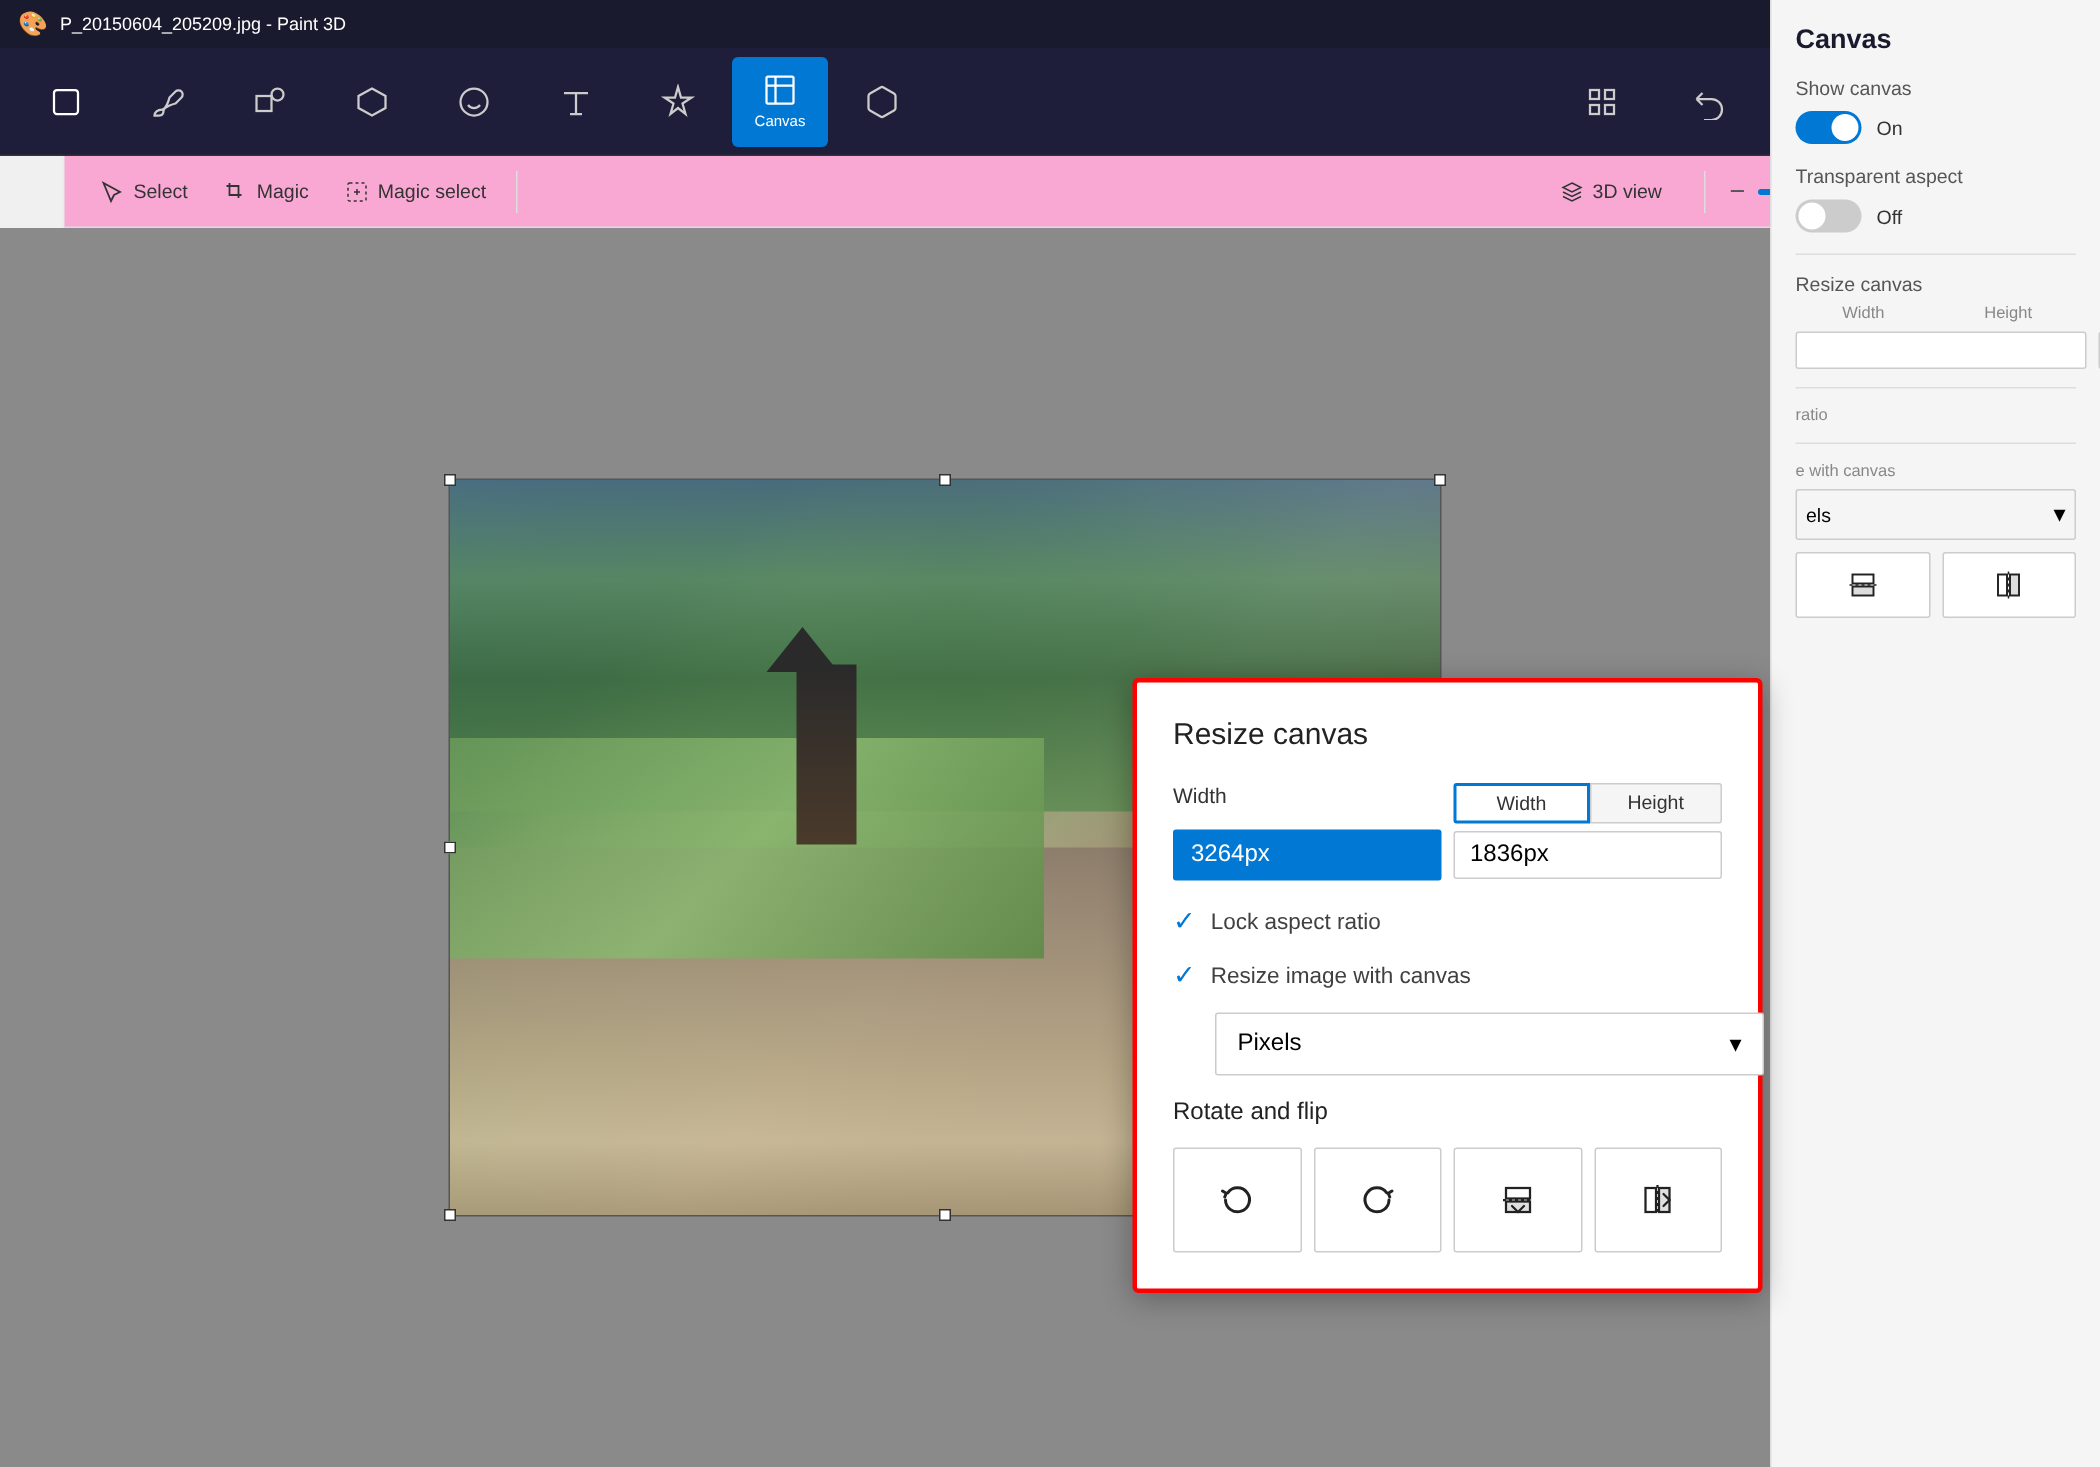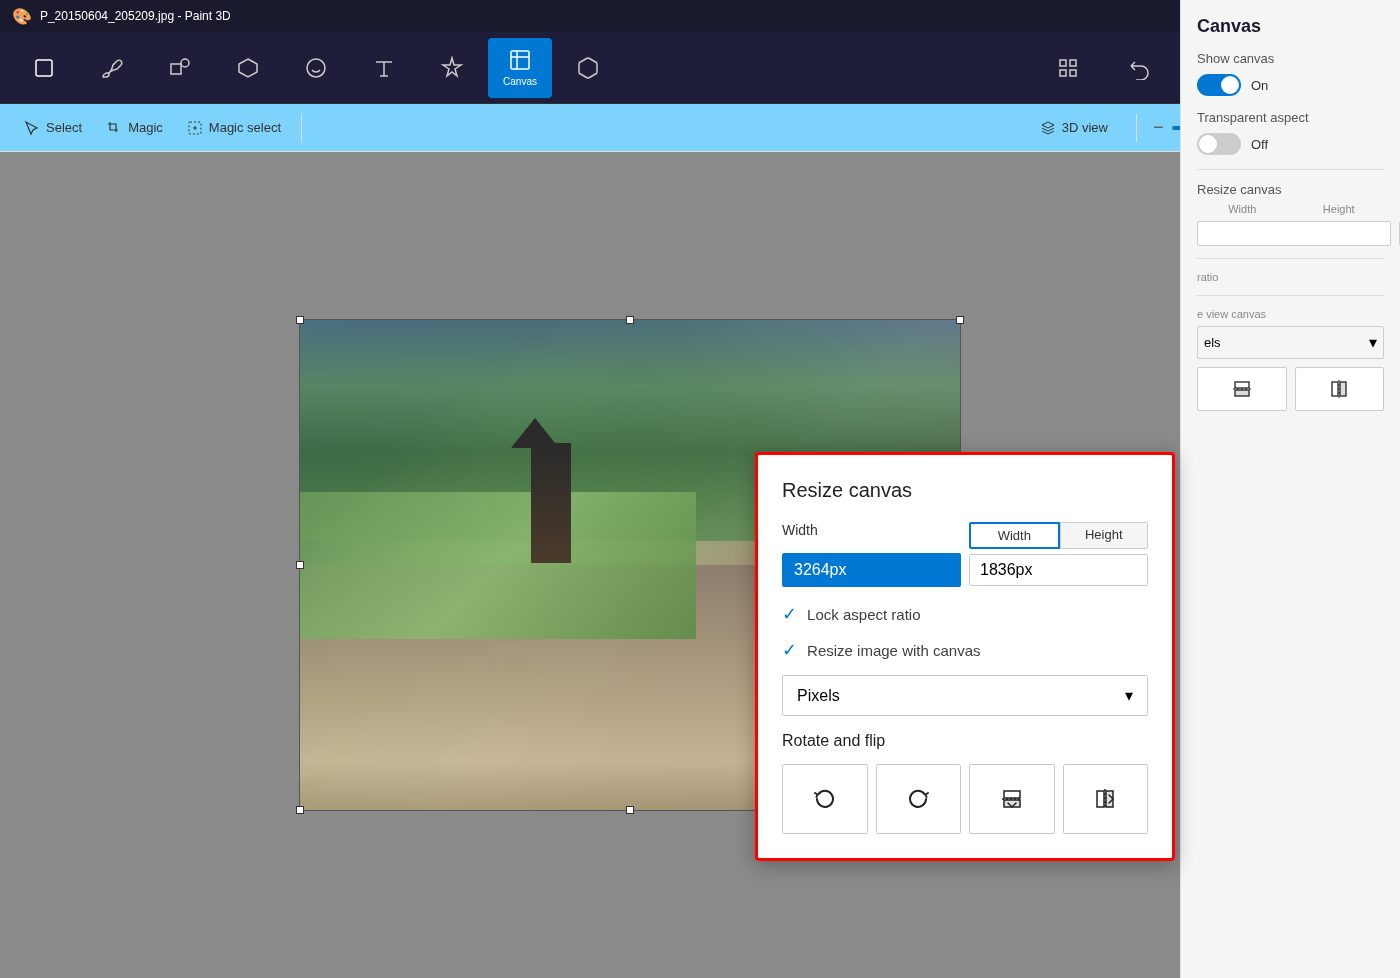--- a/index.html
+++ b/index.html
@@ -44,28 +44,29 @@
       gap: 4px;
     }
     .toolbar-btn.active {
       background: #0078d4;
       color: white;
     }
     .toolbar-btn svg { width: 24px; height: 24px; }
 
     
     .secondary-toolbar {
-      background: #7dd3fc;
+      background: #f9a8d4;
       height: 48px;
       display: flex;
       align-items: center;
       padding: 0 12px;
       gap: 0;
       border-bottom: 1px solid #ddd;
       box-shadow: 0 1px 3px rgba(0,0,0,0.1);
+      margin-left: 43px;
     }
     .secondary-btn {
       display: flex;
       align-items: center;
       gap: 6px;
       padding: 6px 12px;
       font-size: 13px;
       cursor: pointer;
       color: #333;
       border-radius: 4px;
@@ -259,20 +260,21 @@
       padding: 10px 14px;
       border: 1px solid #ccc;
       border-radius: 2px;
       font-size: 16px;
       display: flex;
       align-items: center;
       justify-content: space-between;
       cursor: pointer;
       background: white;
       margin-bottom: 16px;
+      margin-left: 28px;
     }
     .popup-section-title {
       font-size: 16px;
       color: #222;
       margin-bottom: 14px;
       font-weight: 400;
     }
     .rotate-buttons {
       display: grid;
       grid-template-columns: 1fr 1fr 1fr 1fr;
@@ -602,21 +604,21 @@
       <input class="partial-input" value="" placeholder="" style="">
       <input class="partial-input" value="1836px" style="">
     </div>
 
     <div class="panel-divider"></div>
 
     <div style="font-size:11px; color:#888; margin-bottom:6px;">ratio</div>
 
     <div class="panel-divider"></div>
 
-    <div style="font-size:11px; color:#888; margin-bottom:6px;">e view canvas</div>
+    <div style="font-size:11px; color:#888; margin-bottom:6px;">e with canvas</div>
 
     <div style="display:flex; align-items:center; gap:6px; margin-bottom:8px; border:1px solid #ccc; padding:6px; border-radius:2px;">
       <span style="flex:1; font-size:13px;">els</span>
       <span style="cursor:pointer;">▾</span>
     </div>
 
     <div class="partial-flip-btns">
       <div class="partial-flip-btn">
         <svg width="22" height="22" viewBox="0 0 22 22" fill="none">
           <rect x="4" y="4" width="14" height="6" stroke="#222" stroke-width="1.3"></rect>

